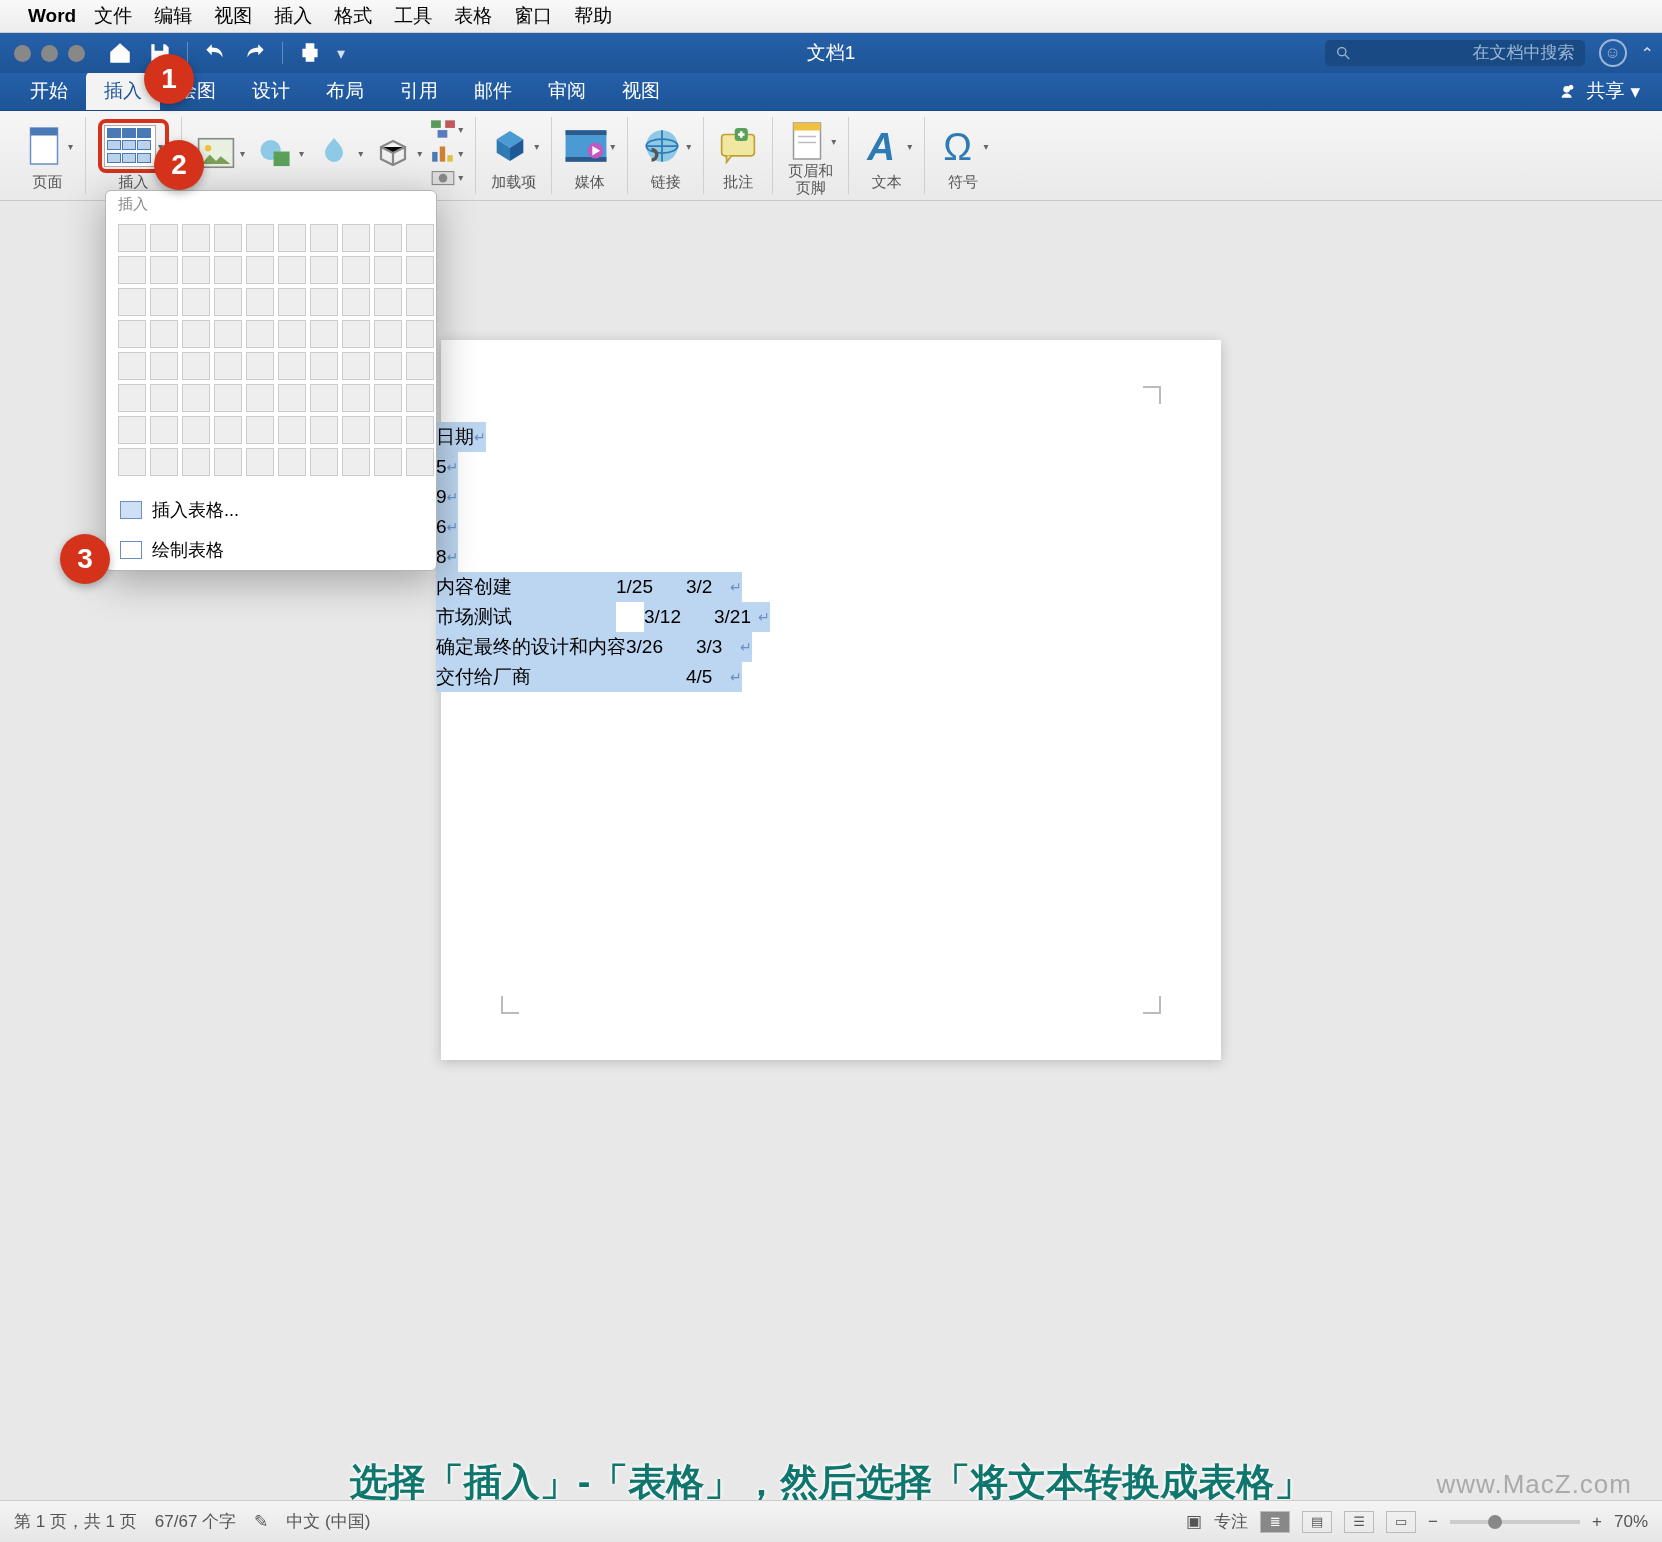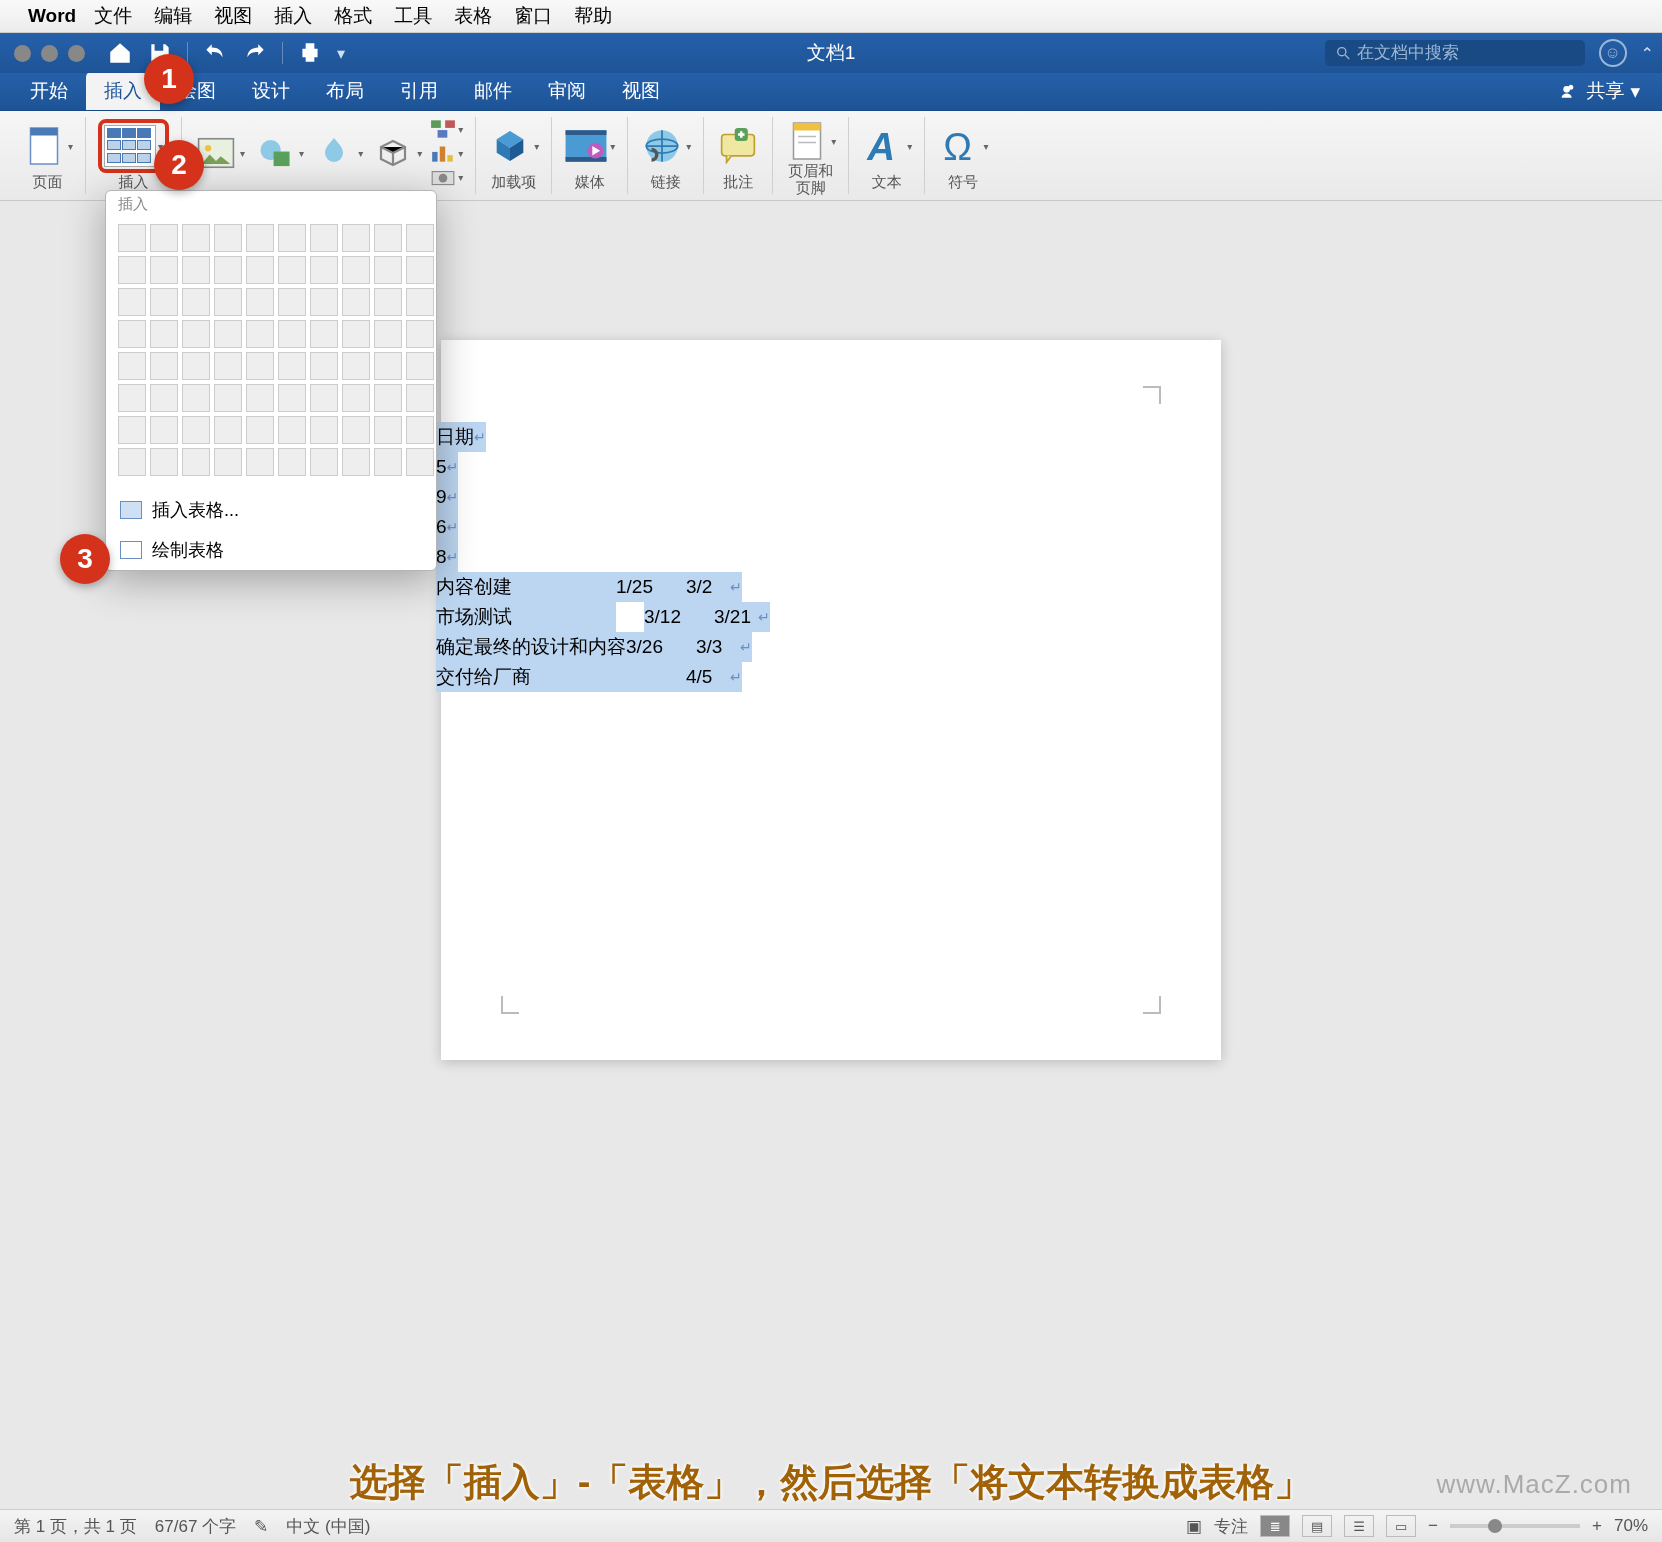--- a/index.html
+++ b/index.html
@@ -14,21 +14,21 @@
 
 .titlebar { height:40px; background:linear-gradient(#2560a9,#1e5497); display:flex; align-items:center; color:#fff; position:relative; }
 .traffic { display:flex; gap:10px; padding:0 14px; }
 .traffic span { width:17px; height:17px; border-radius:50%; background:#888; display:inline-block; }
 .qat { display:flex; align-items:center; gap:14px; margin-left:8px; }
 .qat svg { width:26px; height:26px; fill:#fff; }
 .qat .sep { width:1px; height:22px; background:rgba(255,255,255,.3); }
 .doctitle { position:absolute; left:50%; transform:translateX(-50%); font-size:19px; }
 .searchbox { display:flex; align-items:center; background:#1a4a84; border-radius:5px; padding:3px 10px; width:260px; margin-left:auto; margin-right:14px; }
 .searchbox svg { width:18px; height:18px; fill:#9ab7d6; }
-.searchbox input { background:transparent; border:none; color:#14b8a6; font-size:17px; margin-left:6px; outline:none; width:100%; }
+.searchbox input { background:transparent; border:none; color:#14b8a6; font-size:17px; margin-left:6px; outline:none; width:100%;text-align:right; }
 .searchbox input::placeholder { color:#9ab7d6; }
 .smiley { width:28px; height:28px; border:2px solid #9ab7d6; border-radius:50%; margin-right:14px; display:flex; align-items:center; justify-content:center; color:#9ab7d6; }
 
 
 .ribtabs { height:38px; background:linear-gradient(#2560a9,#1e5497); display:flex; align-items:flex-end; padding:0 12px; color:#fff; font-size:19px; border-bottom:1px solid #174a85; }
 .ribtabs .tab { padding:6px 18px; cursor:pointer; }
 .ribtabs .tab.active { background:#f3f3f3; color:#1e5497; border-radius:5px 5px 0 0; }
 .share { margin-left:auto; display:flex; align-items:center; gap:6px; padding:6px 10px; }
 
 
@@ -70,25 +70,25 @@
 .cornL.tr { top:46px; right:60px; } .cornL.tr::before{width:2px;height:18px;right:0;} .cornL.tr::after{width:18px;height:2px;top:0;}
 .cornL.bl { bottom:46px; left:60px; } .cornL.bl::before{width:2px;height:18px;left:0;} .cornL.bl::after{width:18px;height:2px;bottom:0;}
 .cornL.br { bottom:46px; right:60px; } .cornL.br::before{width:2px;height:18px;right:0;} .cornL.br::after{width:18px;height:2px;bottom:0;}
 
 .seltext { position:absolute; left:436px; top:422px; font-size:19px; line-height:30px; }
 .seltext div { display:flex; }
 .seltext span { background:#bcd5f0; white-space:pre; }
 .seltext .ret { color:#6a8fc5; font-size:14px; background:#bcd5f0; }
 
 
-.instruction { position:absolute; bottom:34px; left:0; right:0; text-align:center; font-size:38px; font-weight:700; color:#a16207; text-shadow:0 0 4px #fff,0 0 4px #fff; }
+.instruction { position:absolute; bottom:34px; left:0; right:0; text-align:center; font-size:38px; font-weight:700; color:#0f766e; text-shadow:0 0 4px #fff,0 0 4px #fff; }
 .watermark { position:absolute; bottom:42px; right:30px; font-size:26px; color:#aaa; letter-spacing:1px; }
 
 
-.status { position:absolute; bottom:0; left:0; right:0; height:33px; background:linear-gradient(#f4f4f4,#e6e6e6); border-top:1px solid #ccc; display:flex; align-items:center; font-size:17px; color:#555; padding:0 14px; gap:18px; }
+.status { position:absolute; bottom:0; left:0; right:0; height:42px; background:linear-gradient(#f4f4f4,#e6e6e6); border-top:1px solid #ccc; display:flex; align-items:center; font-size:17px; color:#555; padding:0 14px; gap:18px; }
 .status .right { margin-left:auto; display:flex; align-items:center; gap:12px; }
 .vbtn { width:30px; height:22px; border:1px solid #bbb; display:flex; align-items:center; justify-content:center; font-size:13px; }
 .vbtn.active { background:#888; color:#fff; }
 .slider { width:130px; height:4px; background:#ccc; position:relative; }
 .slider::after { content:""; position:absolute; left:38px; top:-5px; width:14px; height:14px; background:#888; border-radius:50%; }
 </style>
 </head>
 <body>
 
 <div class="menubar">

